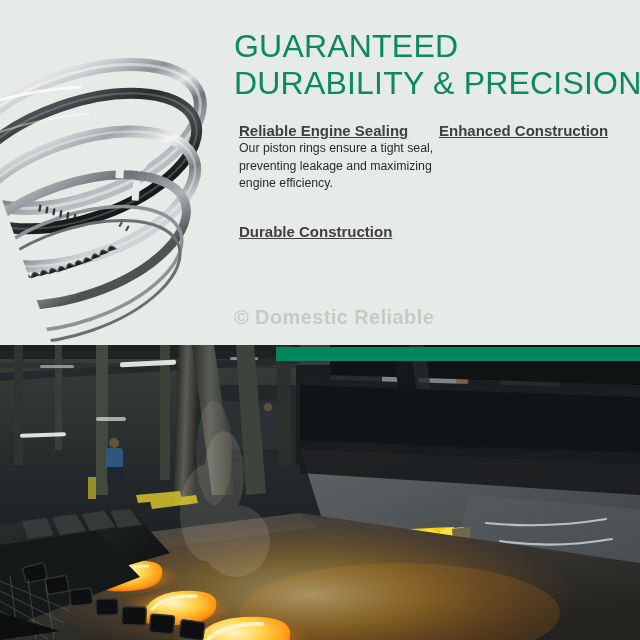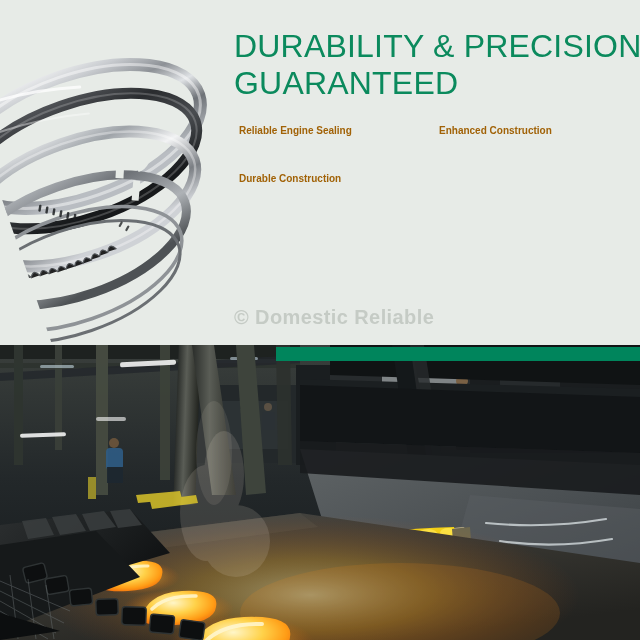--- a/index.html
+++ b/index.html
@@ -66,26 +66,27 @@
     position: absolute;
     left: 239px;
     top: 122px;
     width: 400px;
   }
   .feature-row { display: flex; }
   .feature-row.row2 { margin-top: 30px; }
   .feature-col { width: 200px; padding-right: 5px; box-sizing: border-box; }
   .feature-col.c2 { width: 200px; padding-right: 0; }
   .feature-title {
-    color: #a16207;
-    font-size: 10px;
+    color: #404040;
+    font-size: 15px;
     font-weight: bold;
     line-height: 17px;
     margin-bottom: 1px;
     white-space: nowrap;
+    text-decoration: underline;
   }
   .feature-body {
     color: #2a2a2a;
     font-size: 12.3px;
     font-weight: 400;
     line-height: 17.5px;
   }
 
   
   #watermark {
@@ -208,28 +209,29 @@
             <rect x="108" y="228" width="2.2" height="6" rx="1" transform="rotate(48 109 231)"></rect>
           </g>
 
           <path d="M-30 70 q70 -8 140 12" fill="none" stroke="rgba(255,255,255,0.75)" stroke-width="3" stroke-linecap="round"></path>
           <path d="M-20 100 q66 -6 130 10" fill="none" stroke="rgba(255,255,255,0.4)" stroke-width="2" stroke-linecap="round"></path>
         </g>
       </svg>
     </div>
 
     <div id="heading">
+      <div class="heading-line l1">GUARANTEED</div>
       <div class="heading-line l2">DURABILITY &amp; PRECISION</div>
-      <div class="heading-line l1">GUARANTEED</div>
     </div>
 
     <div id="features">
       <div class="feature-row row1">
         <div class="feature-col c1">
           <div class="feature-title">Reliable Engine Sealing</div>
+          <div class="feature-body">Our piston rings ensure a tight seal, preventing leakage and maximizing engine efficiency.</div>
         </div>
         <div class="feature-col c2">
           <div class="feature-title">Enhanced Construction</div>
         </div>
       </div>
       <div class="feature-row row2">
         <div class="feature-col c1">
           <div class="feature-title">Durable Construction</div>
         </div>
       </div>

